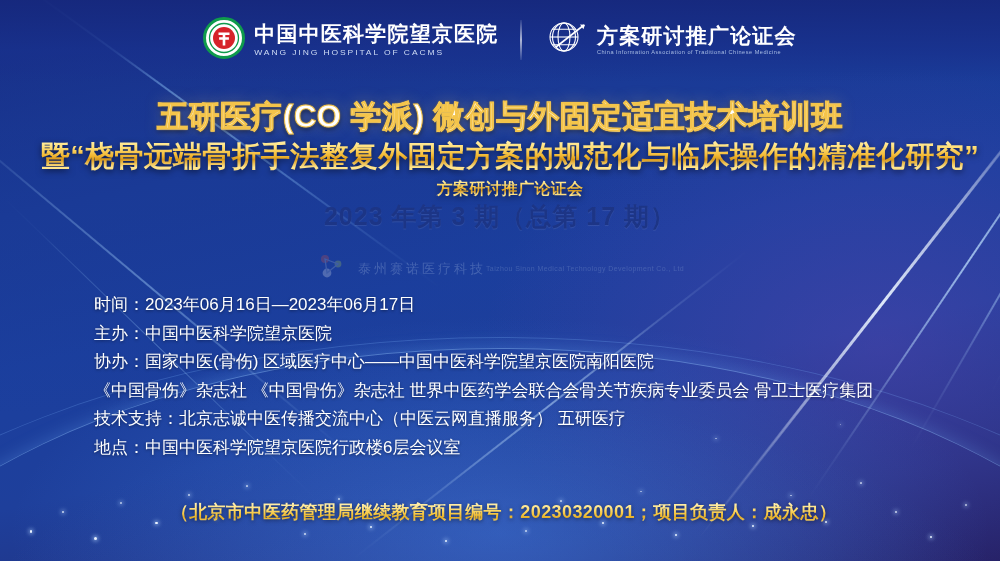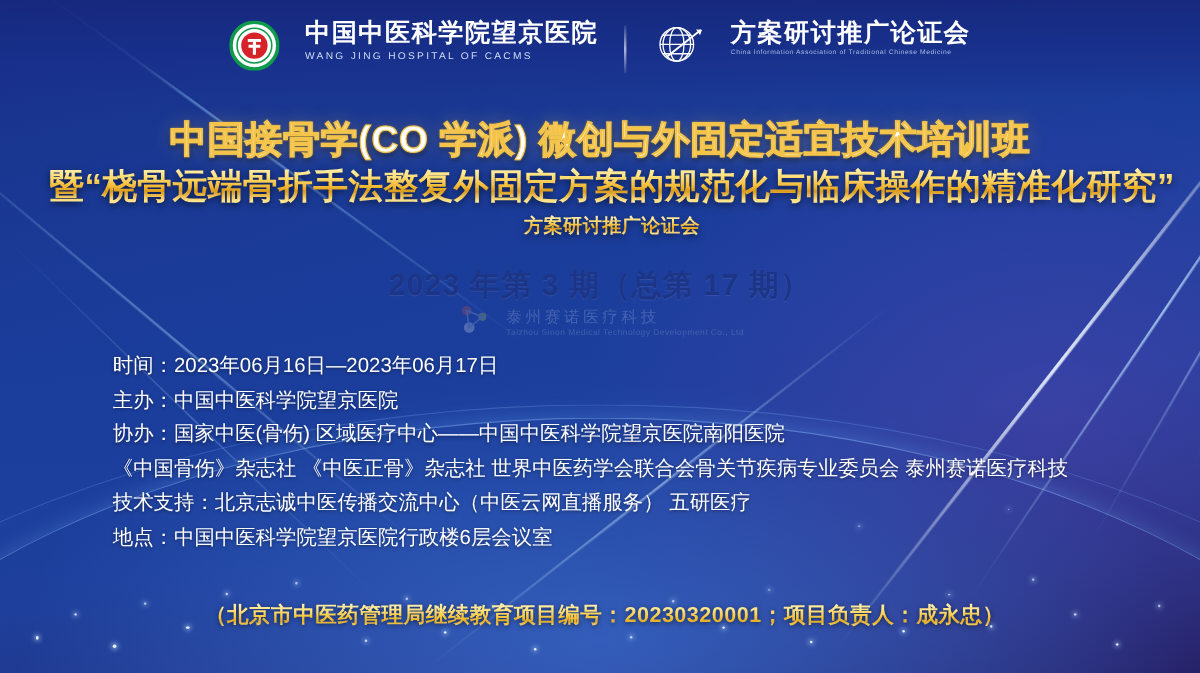--- a/index.html
+++ b/index.html
@@ -76,21 +76,21 @@
   .logos {
     position: absolute;
     top: 17px; left: 0;
     width: 100%;
     display: flex;
     justify-content: center;
     align-items: center;
     gap: 22px;
     z-index: 6;
   }
-  .logo-unit { display: flex; gap: 21px; }
+  .logo-unit { display: flex; align-items: center; gap: 9px; }
   .logo-mark { flex: 0 0 auto; display: block; }
   .logo-text { display: flex; flex-direction: column; line-height: 1; }
   .logo-cn {
     color: #ffffff;
     font-size: 21px;
     font-weight: bold;
     letter-spacing: 1.2px;
     white-space: nowrap;
   }
   .logo-en {
@@ -140,42 +140,42 @@
     background-clip: text;
     color: transparent;
     -webkit-text-fill-color: transparent;
     filter: drop-shadow(0 2px 3px rgba(0,0,0,0.55));
     padding-left: 20px;
   }
   .title-gold.row2 { margin-top: 2px; }
   .title-gold.row3 { font-size: 16px; margin-top: 4px; }
 
   .issue-line {
-    margin-top: 22px;
+    margin-top: 1px;
     font-size: 25px;
     font-weight: bold;
     color: #1d3585;
     letter-spacing: 1px;
     text-shadow: 0 1px 1px rgba(255,255,255,0.10);
     opacity: 0.95;
   }
 
   
   .watermark {
     position: absolute;
     top: 252px;
     left: 0;
     width: 100%;
     text-align: center;
     z-index: 4;
     opacity: 0.30;
     pointer-events: none;
   }
   .wm-inner { display: inline-flex; align-items: center; gap: 8px; }
-  .wm-text { display: flex; flex-direction: column; line-height: 1.1; text-align: left; }
+  .wm-text { display: flex; flex-direction: row; line-height: 1.1; text-align: left; }
   .wm-cn { font-size: 13px; color: #9fb6de; letter-spacing: 3px; }
   .wm-en { font-size: 7px; color: #8da6d4; letter-spacing: 0.4px; margin-top: 3px; }
 
   
   .info {
     position: absolute;
     top: 291px;
     left: 94px;
     z-index: 5;
   }
@@ -317,31 +317,31 @@
         </svg>
       </span>
       <span class="wm-text">
         <span class="wm-cn">泰州赛诺医疗科技</span>
         <span class="wm-en">Taizhou Sinon Medical Technology Development Co., Ltd</span>
       </span>
     </span>
   </div>
 
   <div class="titles">
-    <div class="title-main">中国接骨学(CO 学派) 微创与外固定适宜技术培训班</div>
+    <div class="title-main">五研医疗(CO 学派) 微创与外固定适宜技术培训班</div>
     <div class="title-gold row2">暨“桡骨远端骨折手法整复外固定方案的规范化与临床操作的精准化研究”</div>
     <div class="title-gold row3">方案研讨推广论证会</div>
     <div class="issue-line">2023 年第 3 期（总第 17 期）</div>
   </div>
 
   <div class="info">
     <div class="info-line">时间：2023年06月16日—2023年06月17日</div>
     <div class="info-line">主办：中国中医科学院望京医院</div>
     <div class="info-line">协办：国家中医(骨伤) 区域医疗中心——中国中医科学院望京医院南阳医院</div>
-    <div class="info-line">《中国骨伤》杂志社 《中医正骨》杂志社  世界中医药学会联合会骨关节疾病专业委员会  泰州赛诺医疗科技</div>
+    <div class="info-line">《中国骨伤》杂志社 《中国骨伤》杂志社  世界中医药学会联合会骨关节疾病专业委员会  骨卫士医疗集团</div>
     <div class="info-line">技术支持：北京志诚中医传播交流中心（中医云网直播服务） 五研医疗</div>
     <div class="info-line">地点：中国中医科学院望京医院行政楼6层会议室</div>
   </div>
 
   <div class="footer">
     <span class="footer-text">（北京市中医药管理局继续教育项目编号：20230320001；项目负责人：成永忠）</span>
   </div>
 
 </div>
 

